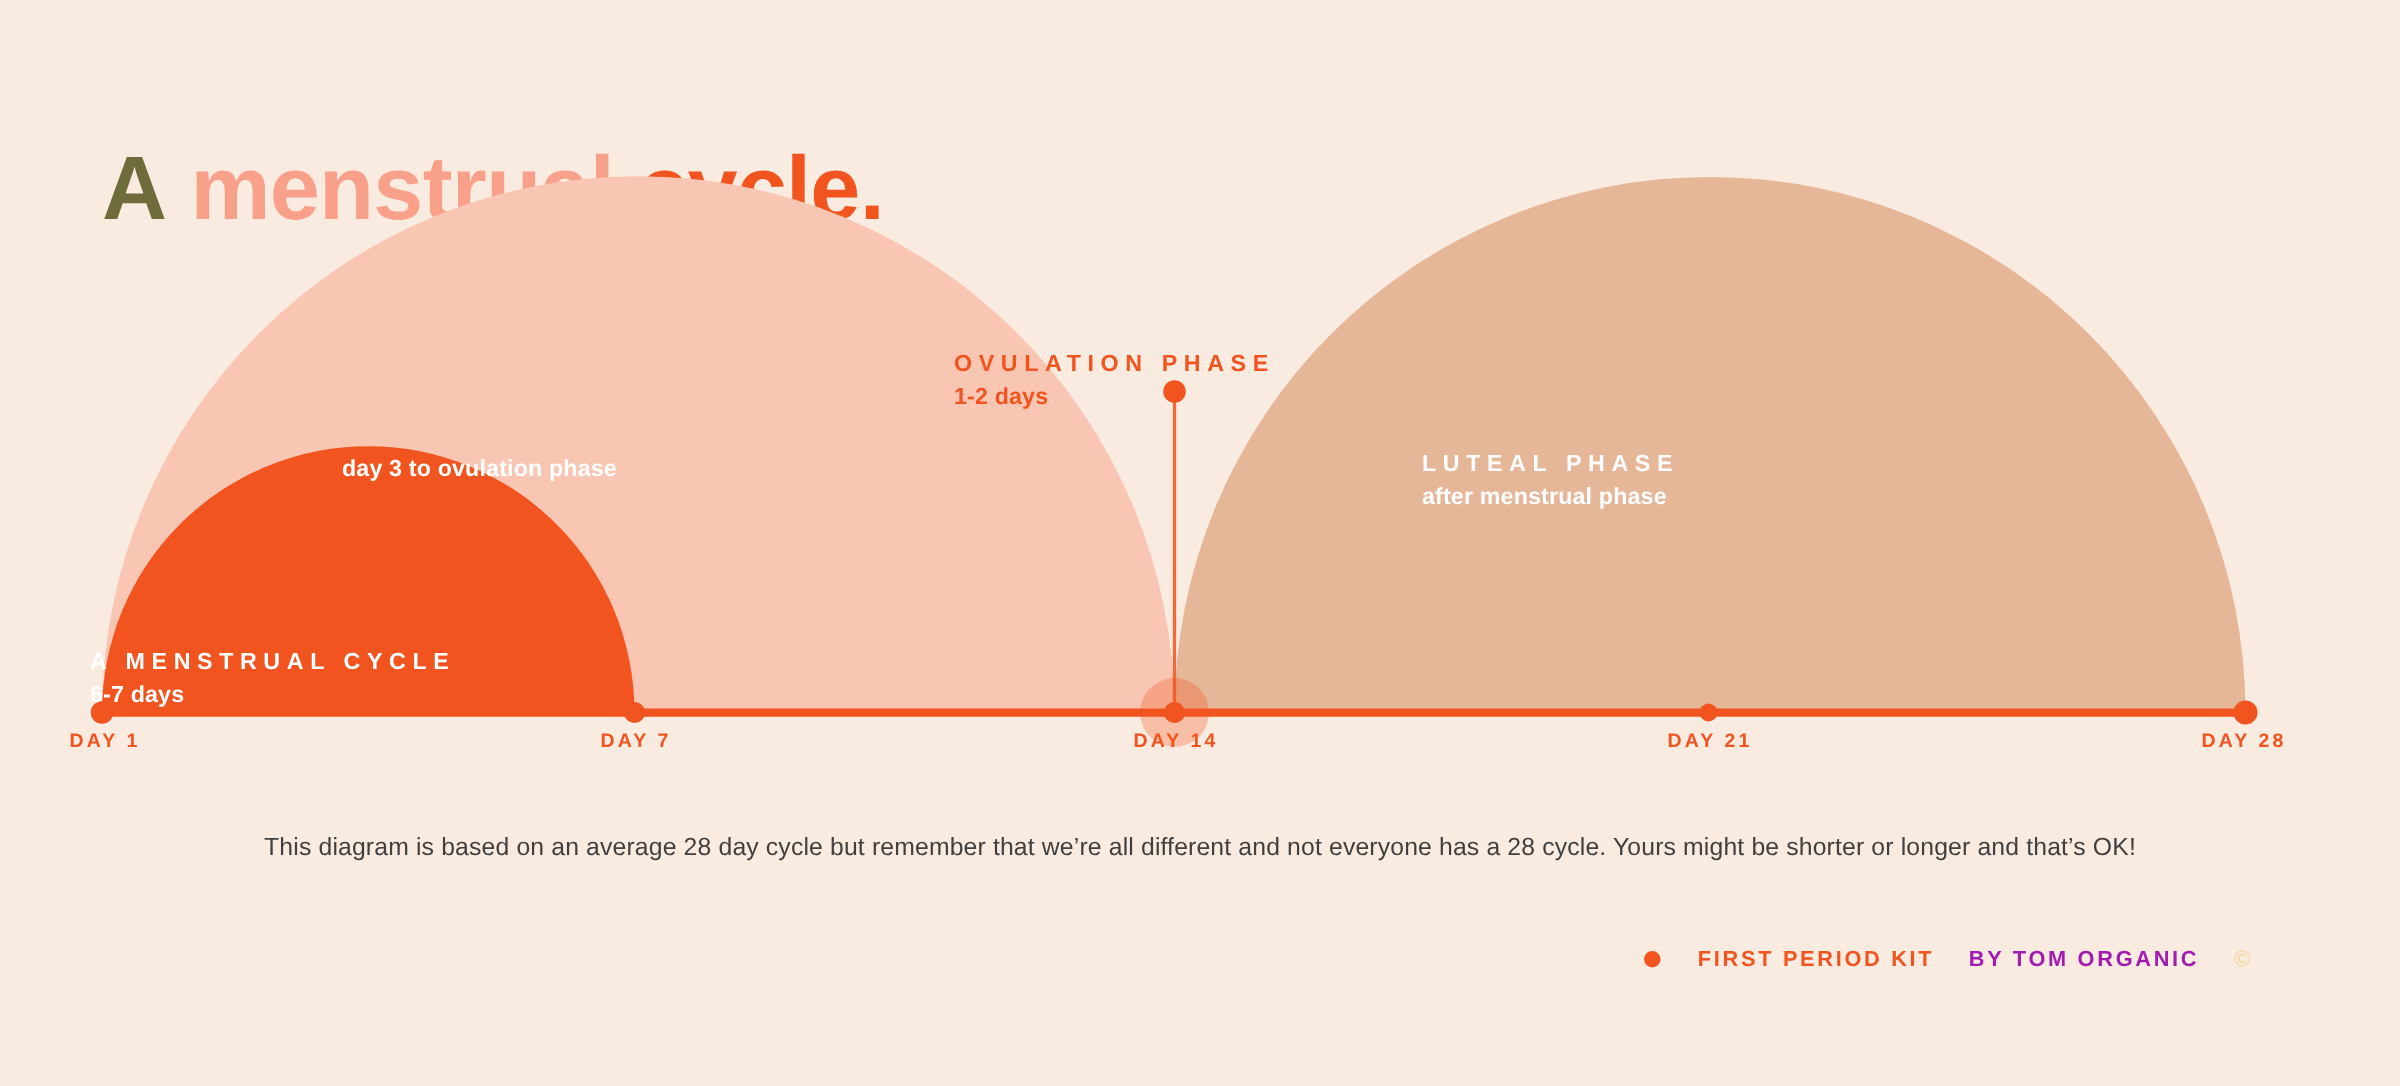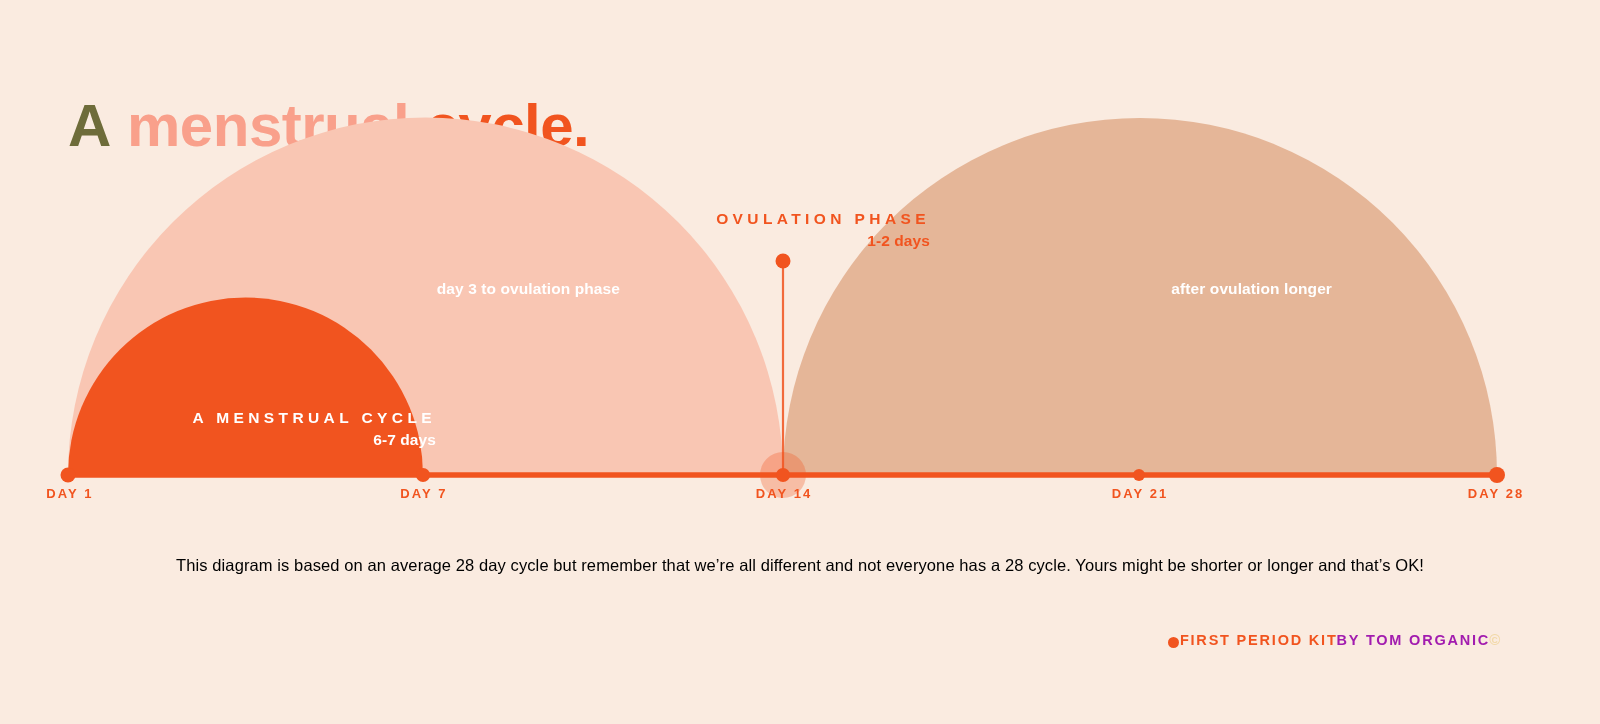--- a/index.html
+++ b/index.html
@@ -40,23 +40,24 @@
   }
   .svg-stage {
     position: absolute;
     left: 0;
     top: 0;
   }
 
   
   .arc-label {
     position: absolute;
-    text-align: right;
+    text-align: left;
     line-height: 1.25;
     pointer-events: none;
+    margin-top: 24px;
   }
   .arc-label .head {
     display: block;
     font-size: 15.5px;
     font-weight: bold;
     letter-spacing: 4.4px;
   }
   .arc-label .sub {
     display: block;
     font-size: 15.5px;
@@ -85,32 +86,32 @@
   }
 
   
   .caption {
     position: absolute;
     left: 0;
     top: 556px;
     width: 1600px;
     text-align: center;
     font-size: 16.5px;
-    color: #000000;
+    color: #404040;
     letter-spacing: 0.1px;
   }
 
   
   .footer {
     position: absolute;
     right: 98px;
     top: 631px;
     display: flex;
-    align-items: flex-end;
-    gap: 1px;
+    align-items: center;
+    gap: 25px;
     font-size: 14.5px;
     font-weight: bold;
     letter-spacing: 1.8px;
     white-space: nowrap;
   }
   .footer-dot {
     width: 11px;
     height: 11px;
     border-radius: 50%;
     background: #F1541F;
@@ -160,21 +161,22 @@
   <div class="arc-label label-white" id="label-follicular">
     <span class="sub">day 3 to ovulation phase</span>
   </div>
 
   <div class="arc-label label-orange" id="label-ovulation">
     <span class="head">OVULATION PHASE</span>
     <span class="sub">1-2 days</span>
   </div>
 
   <div class="arc-label label-white" id="label-luteal">
-    <span class="sub">after ovulation longer</span>
+    <span class="head">LUTEAL PHASE</span>
+    <span class="sub">after menstrual phase</span>
   </div>
 
   <div class="day-label" style="left:70px">DAY 1</div>
   <div class="day-label" style="left:424px">DAY 7</div>
   <div class="day-label" style="left:784px">DAY 14</div>
   <div class="day-label" style="left:1140px">DAY 21</div>
   <div class="day-label" style="left:1496px">DAY 28</div>
 </div>
 
 <div class="caption">This diagram is based on an average 28 day cycle but remember that we’re all different and not everyone has a 28 cycle. Yours might be shorter or longer and that’s OK!</div>

